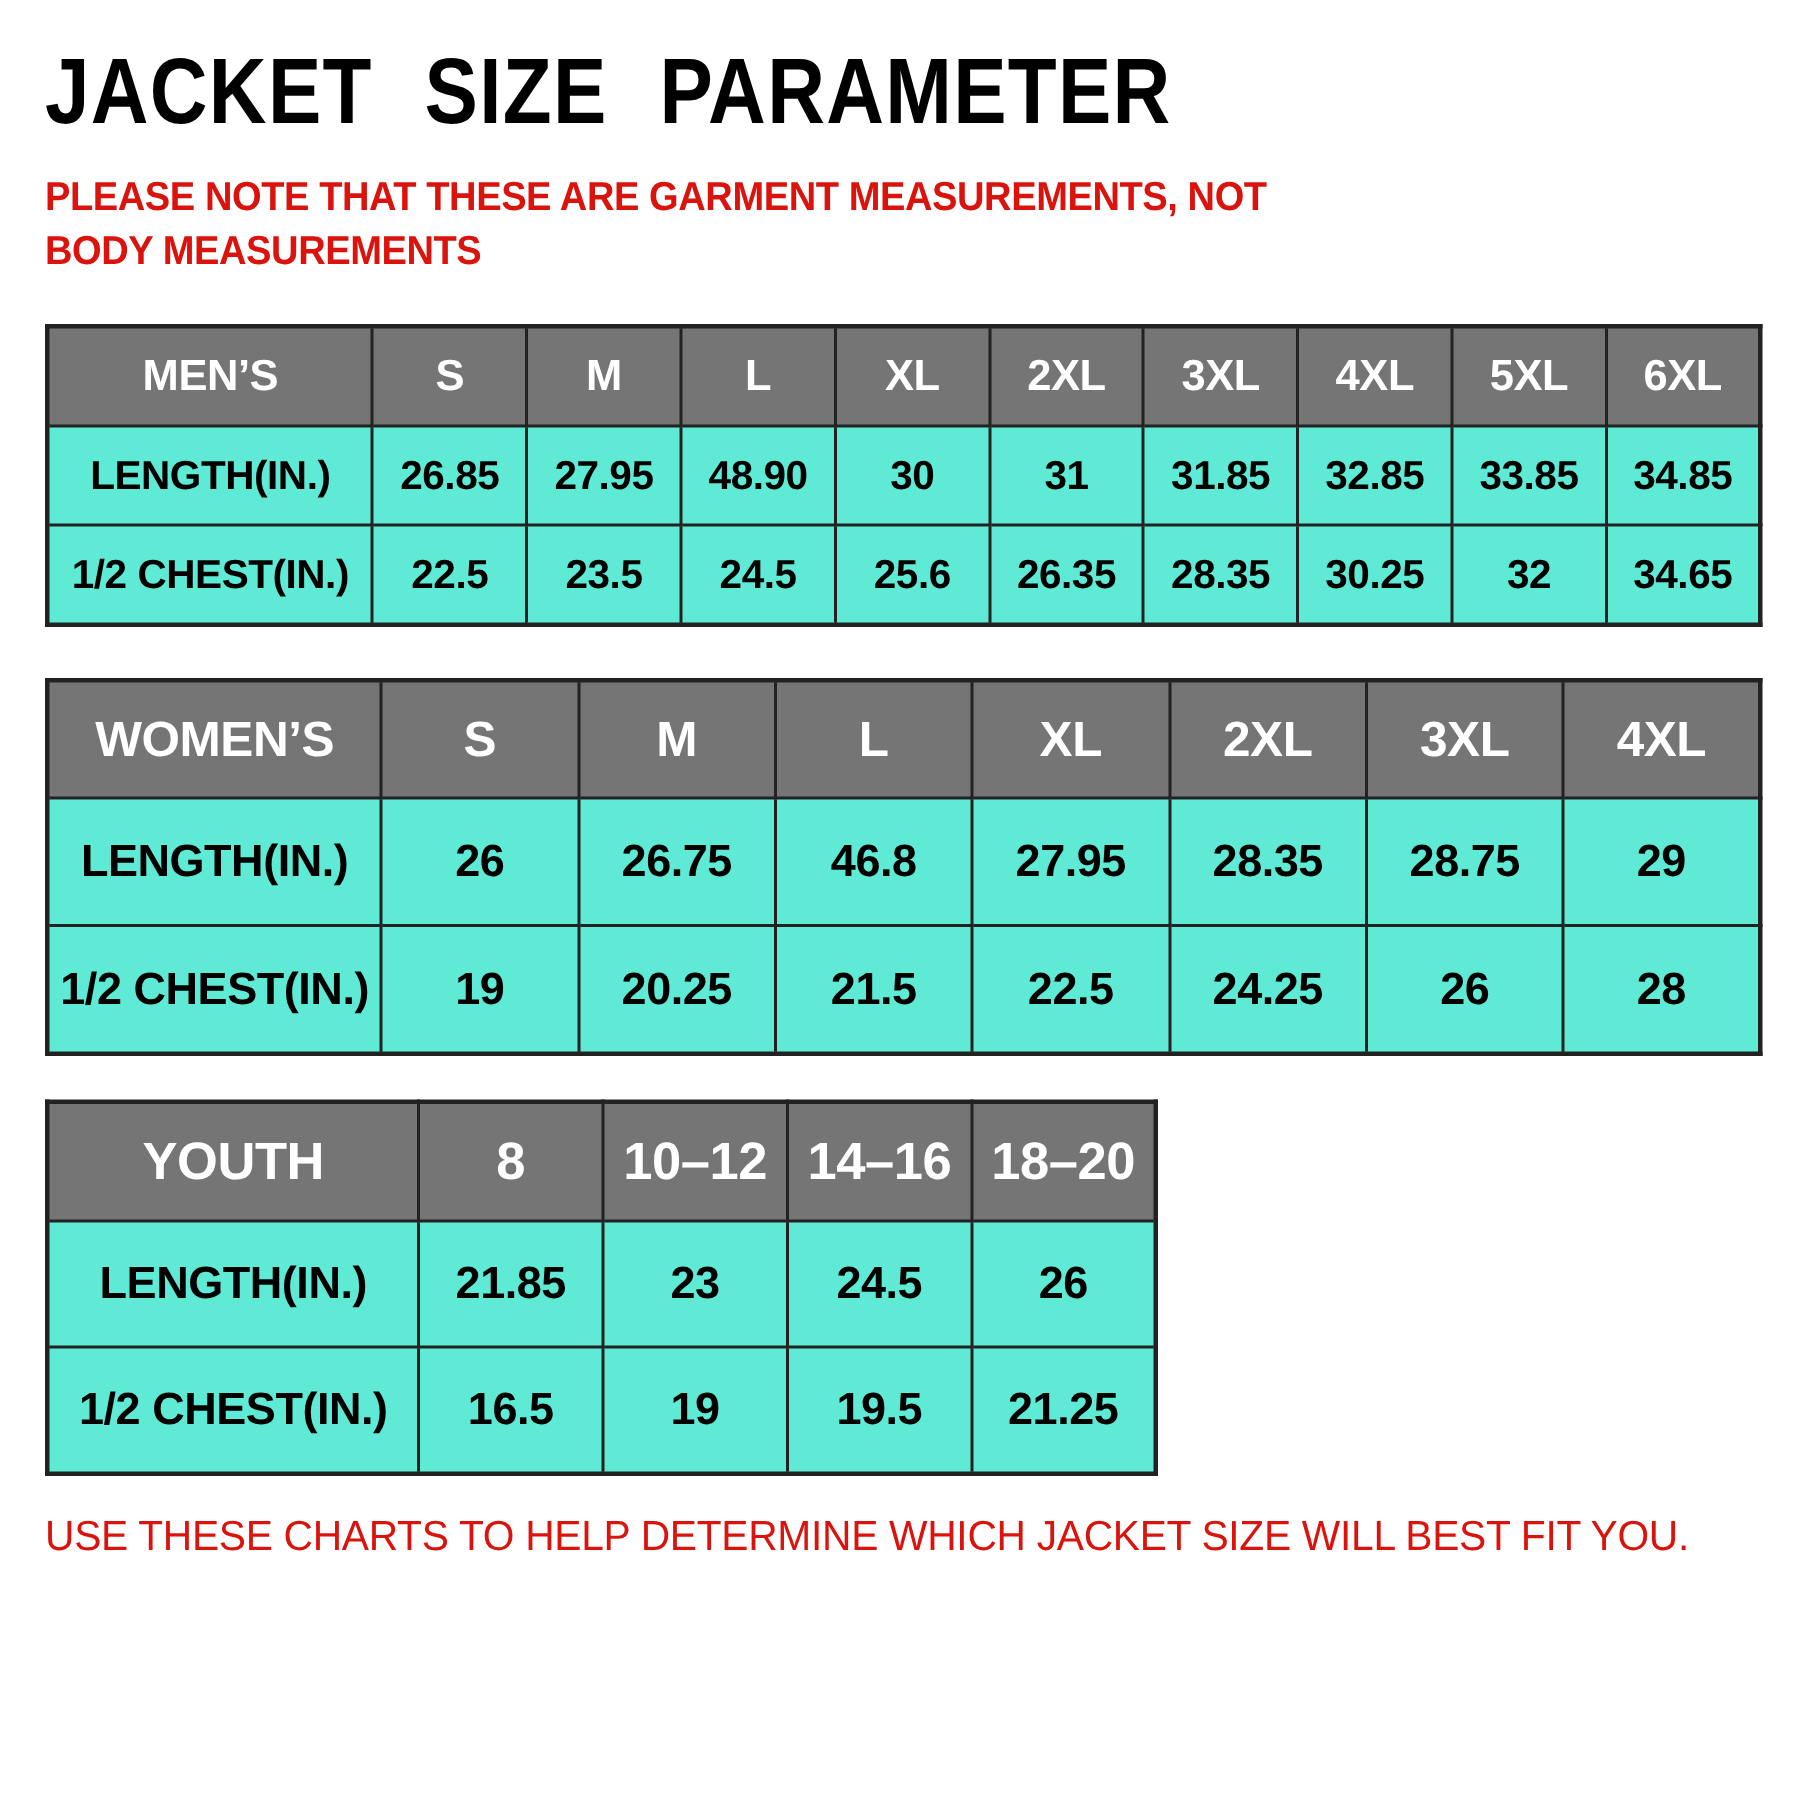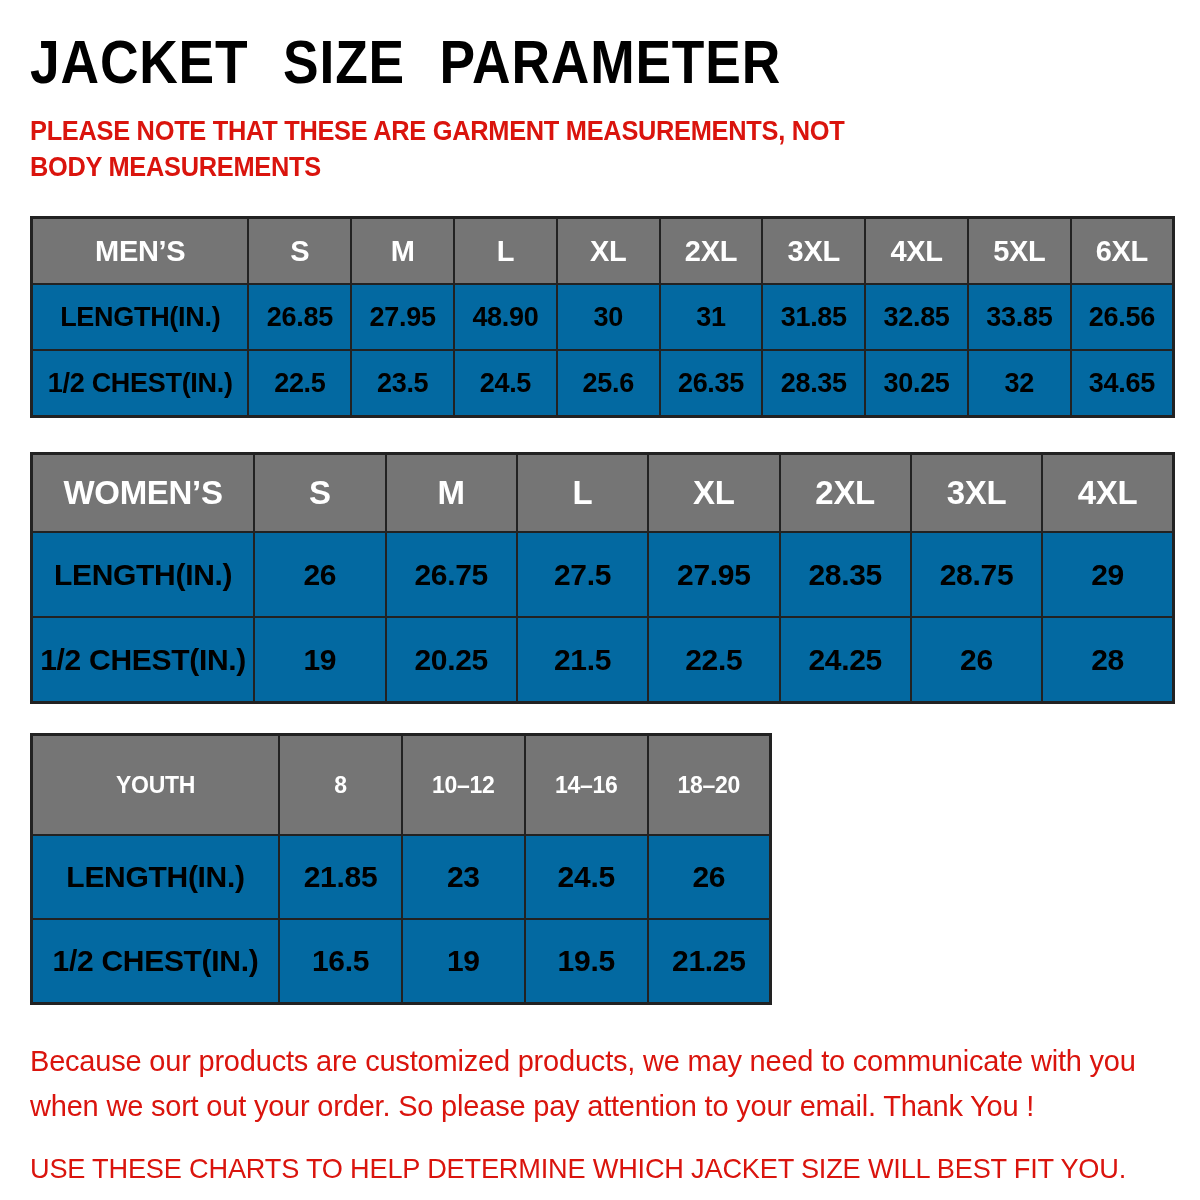--- a/index.html
+++ b/index.html
@@ -51,34 +51,34 @@
     border:2px solid var(--border);
     text-align:center;
     vertical-align:middle;
     font-weight:bold;
     letter-spacing:-0.3px;
   }
   th{
     background:var(--header-bg);
     color:var(--header-text);
   }
-  td{color:var(--ink);background:#0369a1;}
+  td{color:var(--ink);background:#5eead4;}
 
   .tbl-mens{width:1145px;margin-top:30px;}
   .tbl-mens th{height:67px;font-size:29px;}
   .tbl-mens td{height:66px;font-size:27px;}
   .tbl-mens .rowlabel{width:19%;}
 
   .tbl-womens{width:1145px;margin-top:34px;}
   .tbl-womens th{height:79px;font-size:33px;}
   .tbl-womens td{height:85px;font-size:30px;}
   .tbl-womens .rowlabel{width:19.5%;}
 
   .tbl-youth{width:742px;margin-top:29px;}
-  .tbl-youth th{height:101px;font-size:23px;}
+  .tbl-youth th{height:80px;font-size:35px;}
   .tbl-youth td{height:84px;font-size:30px;}
   .tbl-youth .rowlabel{width:33.5%;}
 
   .footer-note{
     color:var(--note-red);
     letter-spacing:-0.2px;
   }
   .footer-note.para1{
     margin-top:34px;
     width:1155px;
@@ -121,21 +121,21 @@
         <tr>
           <td class="rowlabel">LENGTH(IN.)</td>
           <td>26.85</td>
           <td>27.95</td>
           <td>48.90</td>
           <td>30</td>
           <td>31</td>
           <td>31.85</td>
           <td>32.85</td>
           <td>33.85</td>
-          <td>26.56</td>
+          <td>34.85</td>
         </tr>
         <tr>
           <td class="rowlabel">1/2 CHEST(IN.)</td>
           <td>22.5</td>
           <td>23.5</td>
           <td>24.5</td>
           <td>25.6</td>
           <td>26.35</td>
           <td>28.35</td>
           <td>30.25</td>
@@ -156,21 +156,21 @@
           <th>2XL</th>
           <th>3XL</th>
           <th>4XL</th>
         </tr>
       </thead>
       <tbody>
         <tr>
           <td class="rowlabel">LENGTH(IN.)</td>
           <td>26</td>
           <td>26.75</td>
-          <td>27.5</td>
+          <td>46.8</td>
           <td>27.95</td>
           <td>28.35</td>
           <td>28.75</td>
           <td>29</td>
         </tr>
         <tr>
           <td class="rowlabel">1/2 CHEST(IN.)</td>
           <td>19</td>
           <td>20.25</td>
           <td>21.5</td>
@@ -203,17 +203,16 @@
         <tr>
           <td class="rowlabel">1/2 CHEST(IN.)</td>
           <td>16.5</td>
           <td>19</td>
           <td>19.5</td>
           <td>21.25</td>
         </tr>
       </tbody>
     </table>
 
-  <p class="footer-note para1">Because our products are customized products, we may need to communicate with you when we sort out your order. So please pay attention to your email. Thank You !</p>
 
   <p class="footer-note para2">USE THESE CHARTS TO HELP DETERMINE WHICH JACKET SIZE WILL BEST FIT YOU.</p>
 
 </div>
 
 </body></html>

